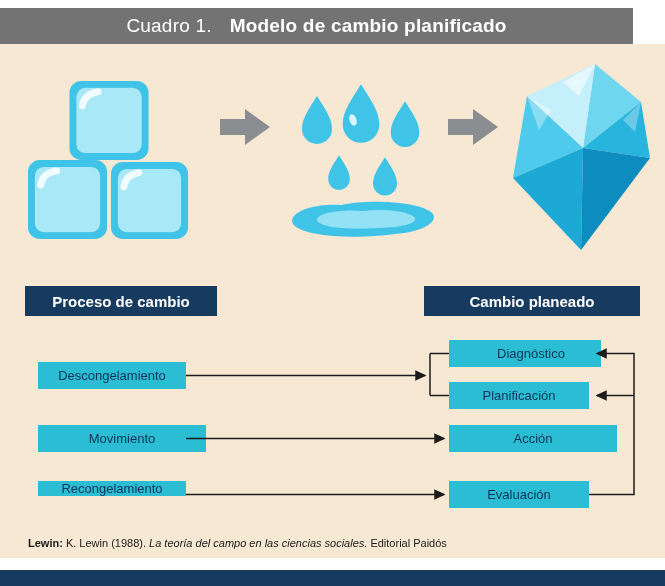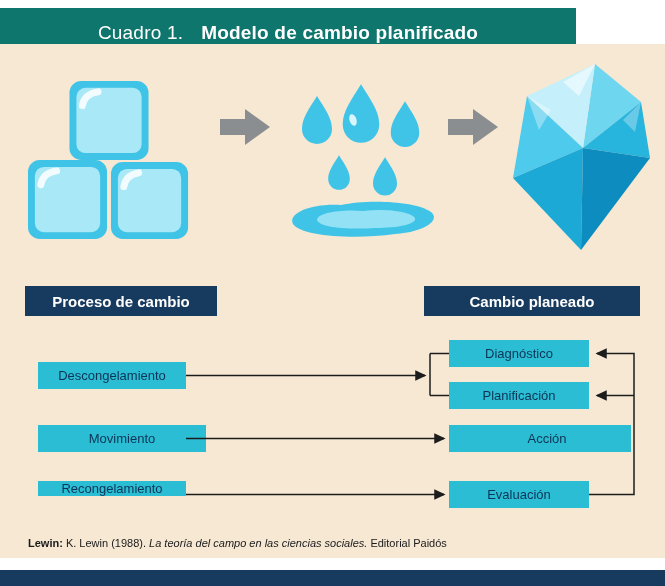--- a/index.html
+++ b/index.html
@@ -1,20 +1,20 @@
 <!DOCTYPE html>
 <html><head>
 <meta charset="utf-8">
 <style>
   html,body{margin:0;padding:0;}
   body{width:665px;height:586px;background:#ffffff;font-family:"Liberation Sans",sans-serif;overflow:hidden;}
   .page{position:relative;width:665px;height:586px;background:#ffffff;}
   .abs{position:absolute;}
-  .header-bar{left:0;top:8px;width:576px;height:36px;background:#0f766e;color:#ffffff;
-    display:flex;align-items:flex-end;justify-content:center;font-size:19px;letter-spacing:0.2px;}
+  .header-bar{left:0;top:8px;width:633px;height:36px;background:#737373;color:#ffffff;
+    display:flex;align-items:center;justify-content:center;font-size:19px;letter-spacing:0.2px;}
   .header-bar .bold{font-weight:bold;margin-left:18px;}
   .cream{left:0;top:44px;width:665px;height:514px;background:#f6e8d3;}
   .bottom-bar{left:0;top:570px;width:665px;height:16px;background:#173a5f;}
   .section-label{background:#173a5f;color:#ffffff;font-weight:bold;font-size:15px;
     display:flex;align-items:center;justify-content:center;}
   .flowbox{background:#2bbdd3;color:#0d3456;font-size:13px;
     display:flex;align-items:center;justify-content:center;white-space:nowrap;}
   .footer{left:28px;top:537px;font-size:11px;color:#1a1a1a;}
   .footer .b{font-weight:bold;}
   .footer .i{font-style:italic;}
@@ -90,23 +90,23 @@
     <span>Proceso de cambio</span>
   </div>
   <div class="abs section-label" style="left:424px;top:286px;width:216px;height:30px;">
     <span>Cambio planeado</span>
   </div>
 
   <div class="abs flowbox" style="left:38px;top:362px;width:148px;height:27px;">Descongelamiento</div>
   <div class="abs flowbox" style="left:38px;top:425px;width:168px;height:27px;">Movimiento</div>
   <div class="abs flowbox" style="left:38px;top:481px;width:148px;height:15px;">Recongelamiento</div>
 
-  <div class="abs flowbox" style="left:449px;top:340px;width:140px;height:27px;">Diagnóstico</div>
+  <div class="abs flowbox" style="left:449px;top:340px;width:140px;height:27px;padding-left:12px;">Diagnóstico</div>
   <div class="abs flowbox" style="left:449px;top:382px;width:140px;height:27px;">Planificación</div>
-  <div class="abs flowbox" style="left:449px;top:425px;width:168px;height:27px;padding-left:14px;">Acción</div>
+  <div class="abs flowbox" style="left:449px;top:425px;width:168px;height:27px;">Acción</div>
   <div class="abs flowbox" style="left:449px;top:481px;width:140px;height:27px;">Evaluación</div>
 
   <div class="abs overlay">
     <svg width="665" height="586" viewBox="0 0 665 586">
       <defs>
         <marker id="ah" markerWidth="8" markerHeight="8" refX="6.5" refY="4" orient="auto" markerUnits="strokeWidth">
           <path d="M0,0.5 L7.5,4 L0,7.5 Z" fill="#1c1c1c"></path>
         </marker>
       </defs>
       <g stroke="#1c1c1c" stroke-width="1.5" fill="none">

